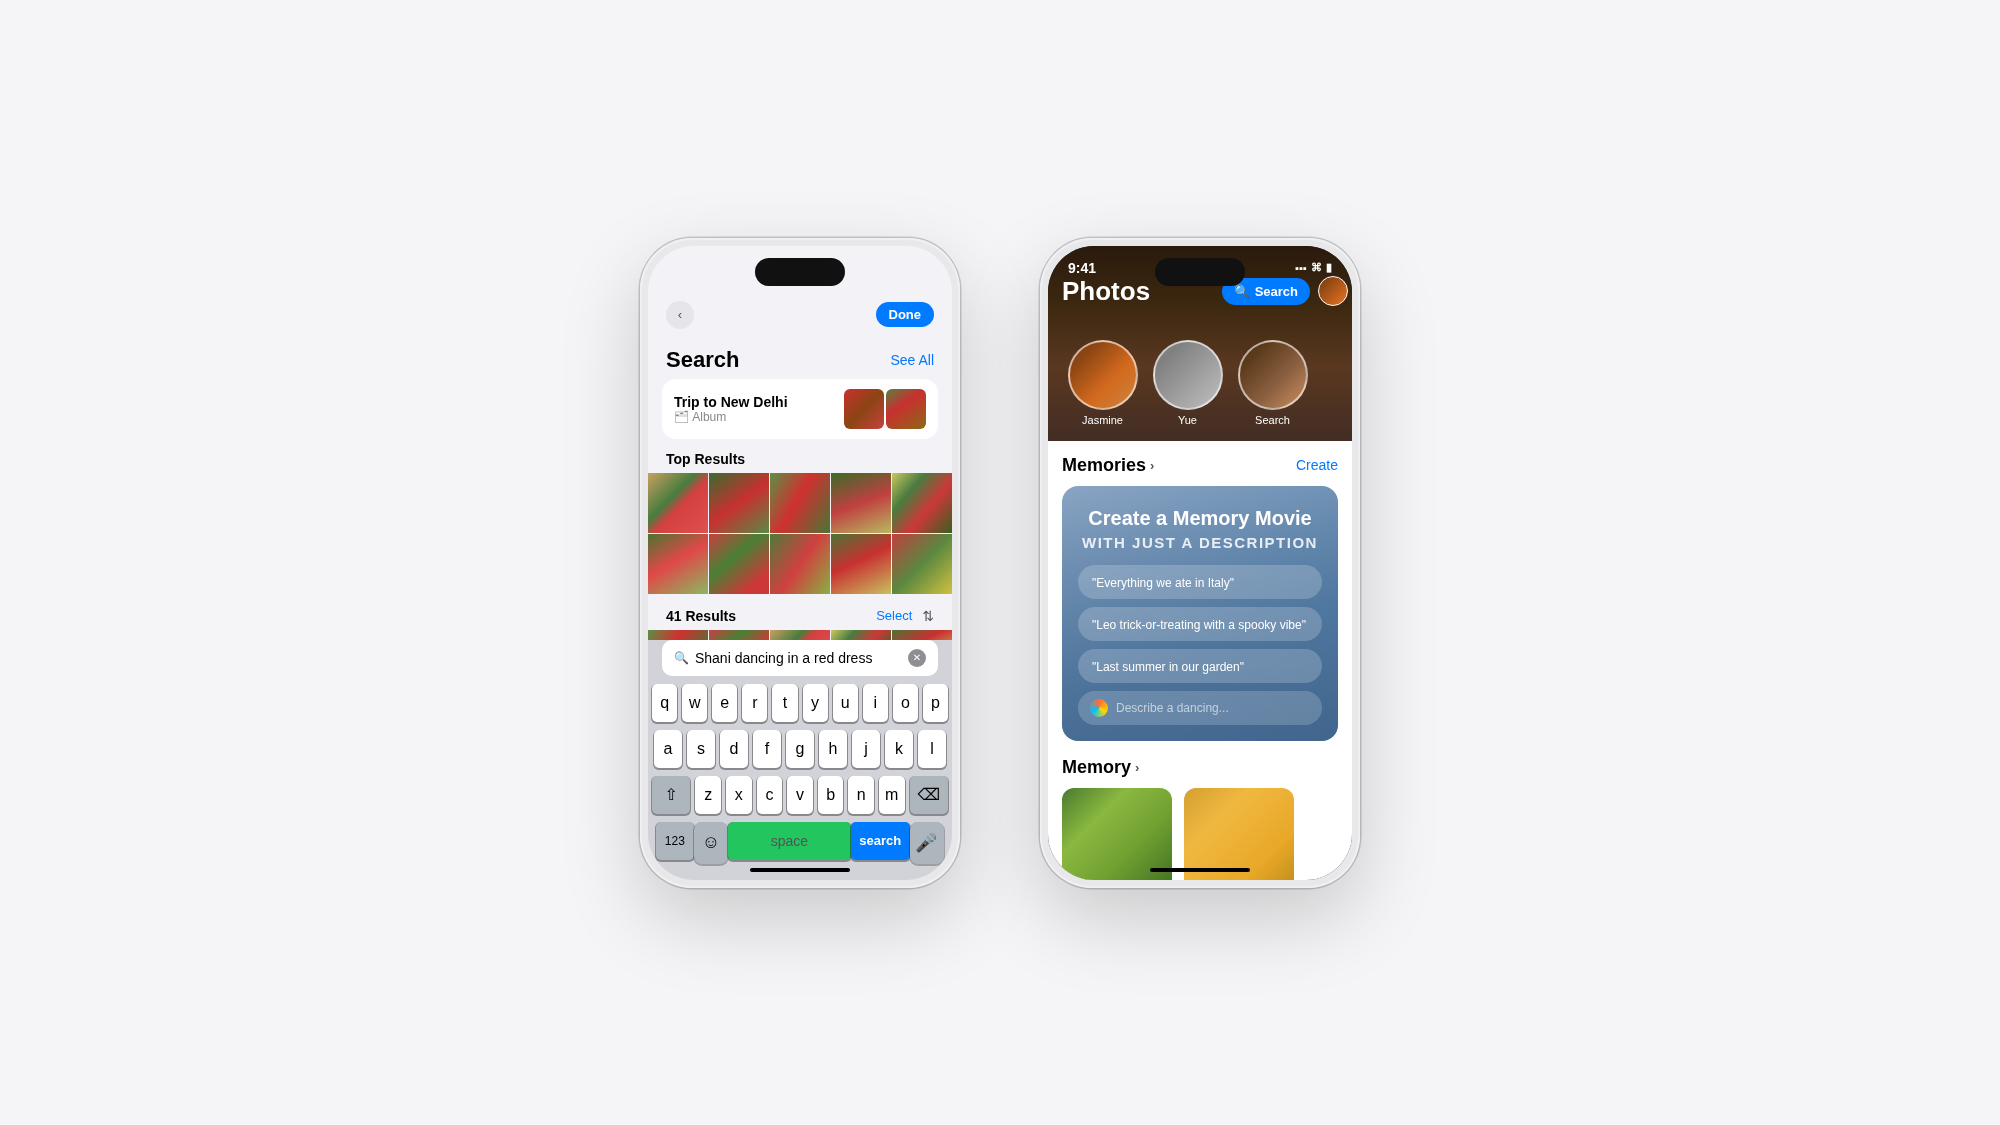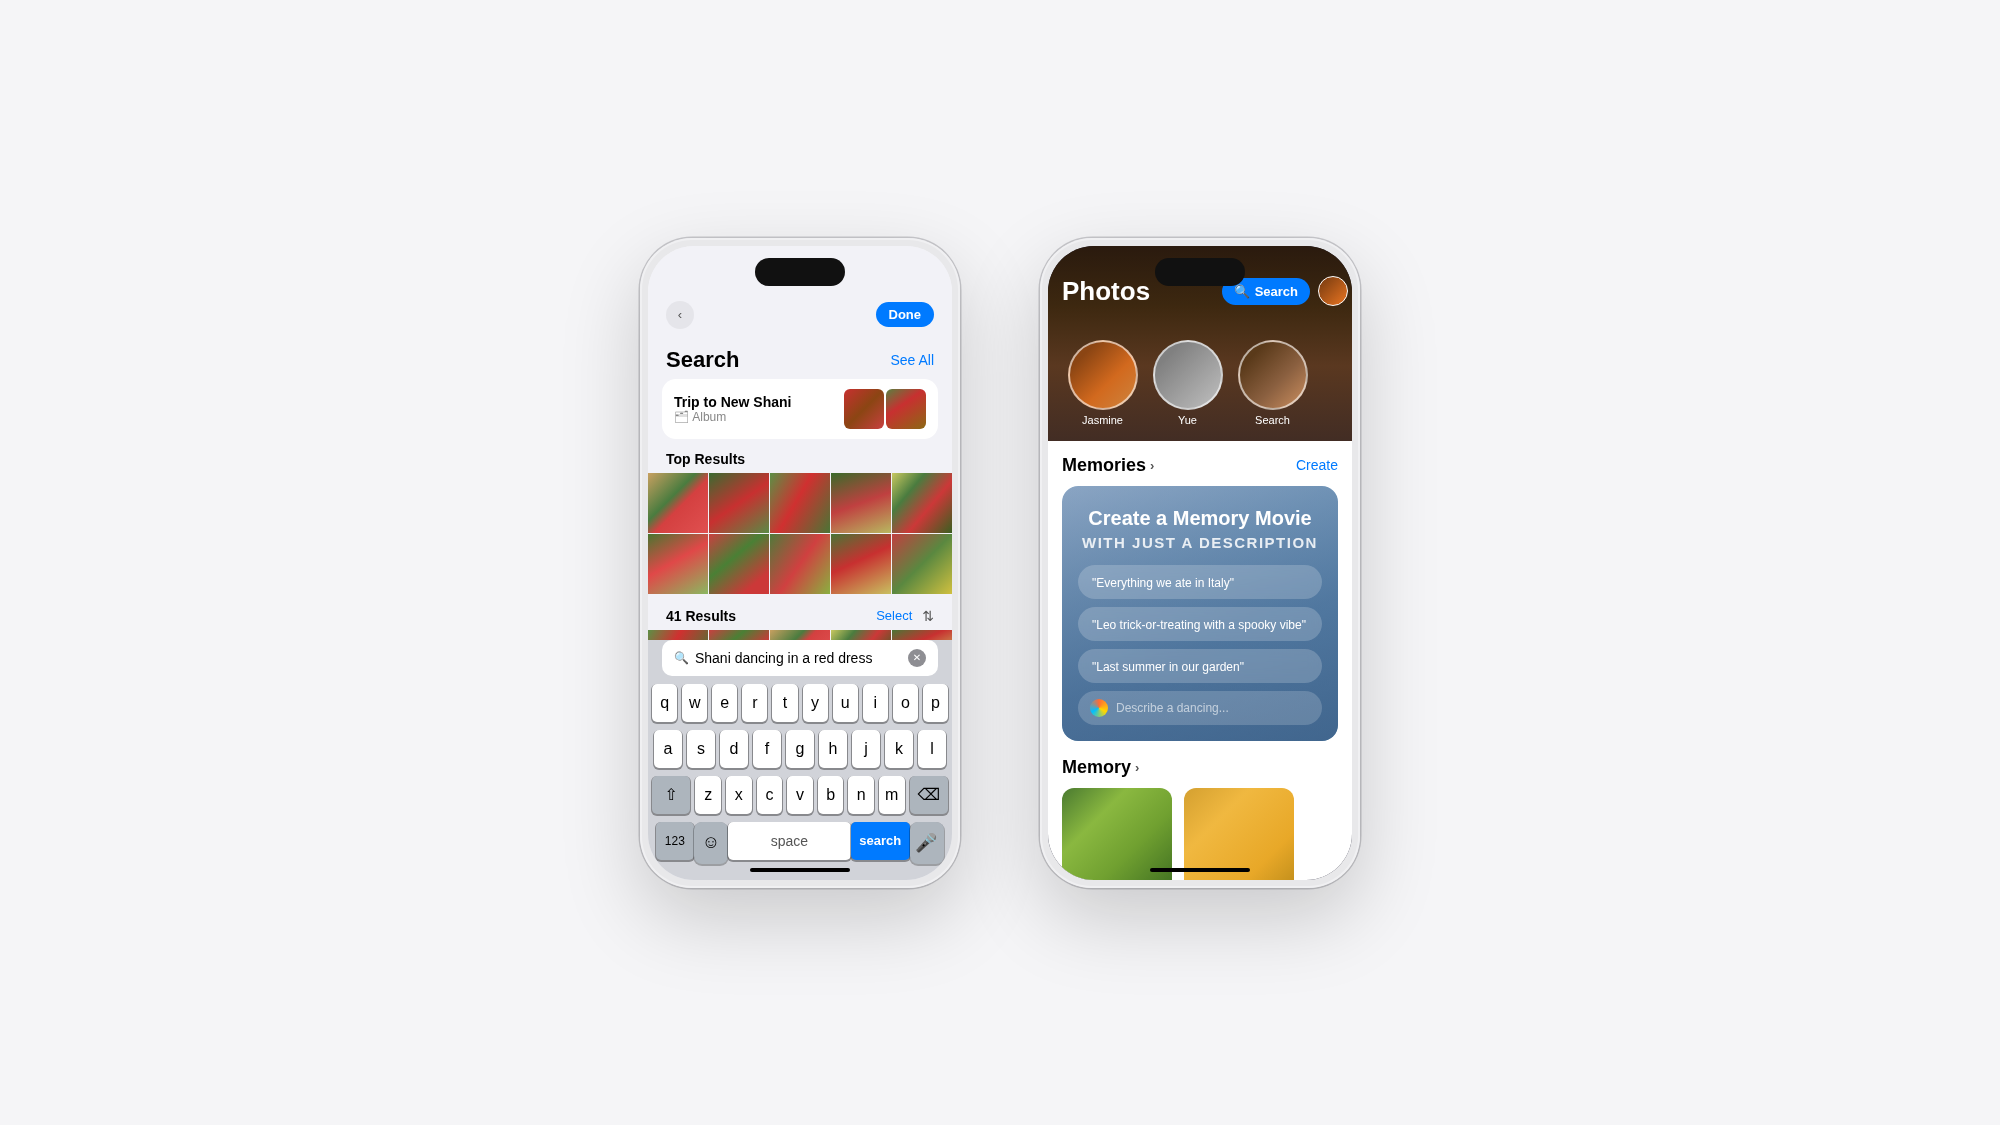--- a/index.html
+++ b/index.html
@@ -265,21 +265,21 @@
 
     .kb-key-blue {
       background: #007aff;
       color: white;
       font-size: 13px;
       font-weight: 600;
       width: 72px;
     }
 
     .kb-key-space {
-      background: #ffffff;
+      background: #22c55e;
       width: 150px;
       font-size: 14px;
       color: #555;
     }
 
     .kb-bottom-row {
       display: flex;
       justify-content: space-between;
       align-items: flex-start;
       padding: 0 4px;
@@ -630,21 +630,21 @@
 
     <div class="search-content">
 
       <div class="search-section-header">
         <span class="search-title">Search</span>
         <span class="see-all-link">See All</span>
       </div>
 
       <div class="album-card">
         <div class="album-info">
-          <h4>Trip to New Shani</h4>
+          <h4>Trip to New Delhi</h4>
           <p>
             <span>🗂</span>
             <span>Album</span>
           </p>
         </div>
         <div class="album-thumbs">
           <div class="album-thumb album-t1"></div>
           <div class="album-thumb album-t2"></div>
         </div>
       </div>
@@ -735,20 +735,28 @@
 
       <div class="home-indicator"></div>
     </div>
   </div>
 </div>
 
 <div class="phone phone2">
   <div class="phone-screen">
     <div class="dynamic-island"></div>
 
+    <div class="status-bar-2">
+      <span class="status-time">9:41</span>
+      <div class="status-icons">
+        <span>▪▪▪</span>
+        <span>⌘</span>
+        <span>▮</span>
+      </div>
+    </div>
 
     <div class="phone2-header">
       <div class="header-bg">
 
         <div class="people-row">
           <div class="person-circle">
             <div class="person-avatar avatar-jasmine"></div>
             <span class="person-name">Jasmine</span>
           </div>
           <div class="person-circle">

